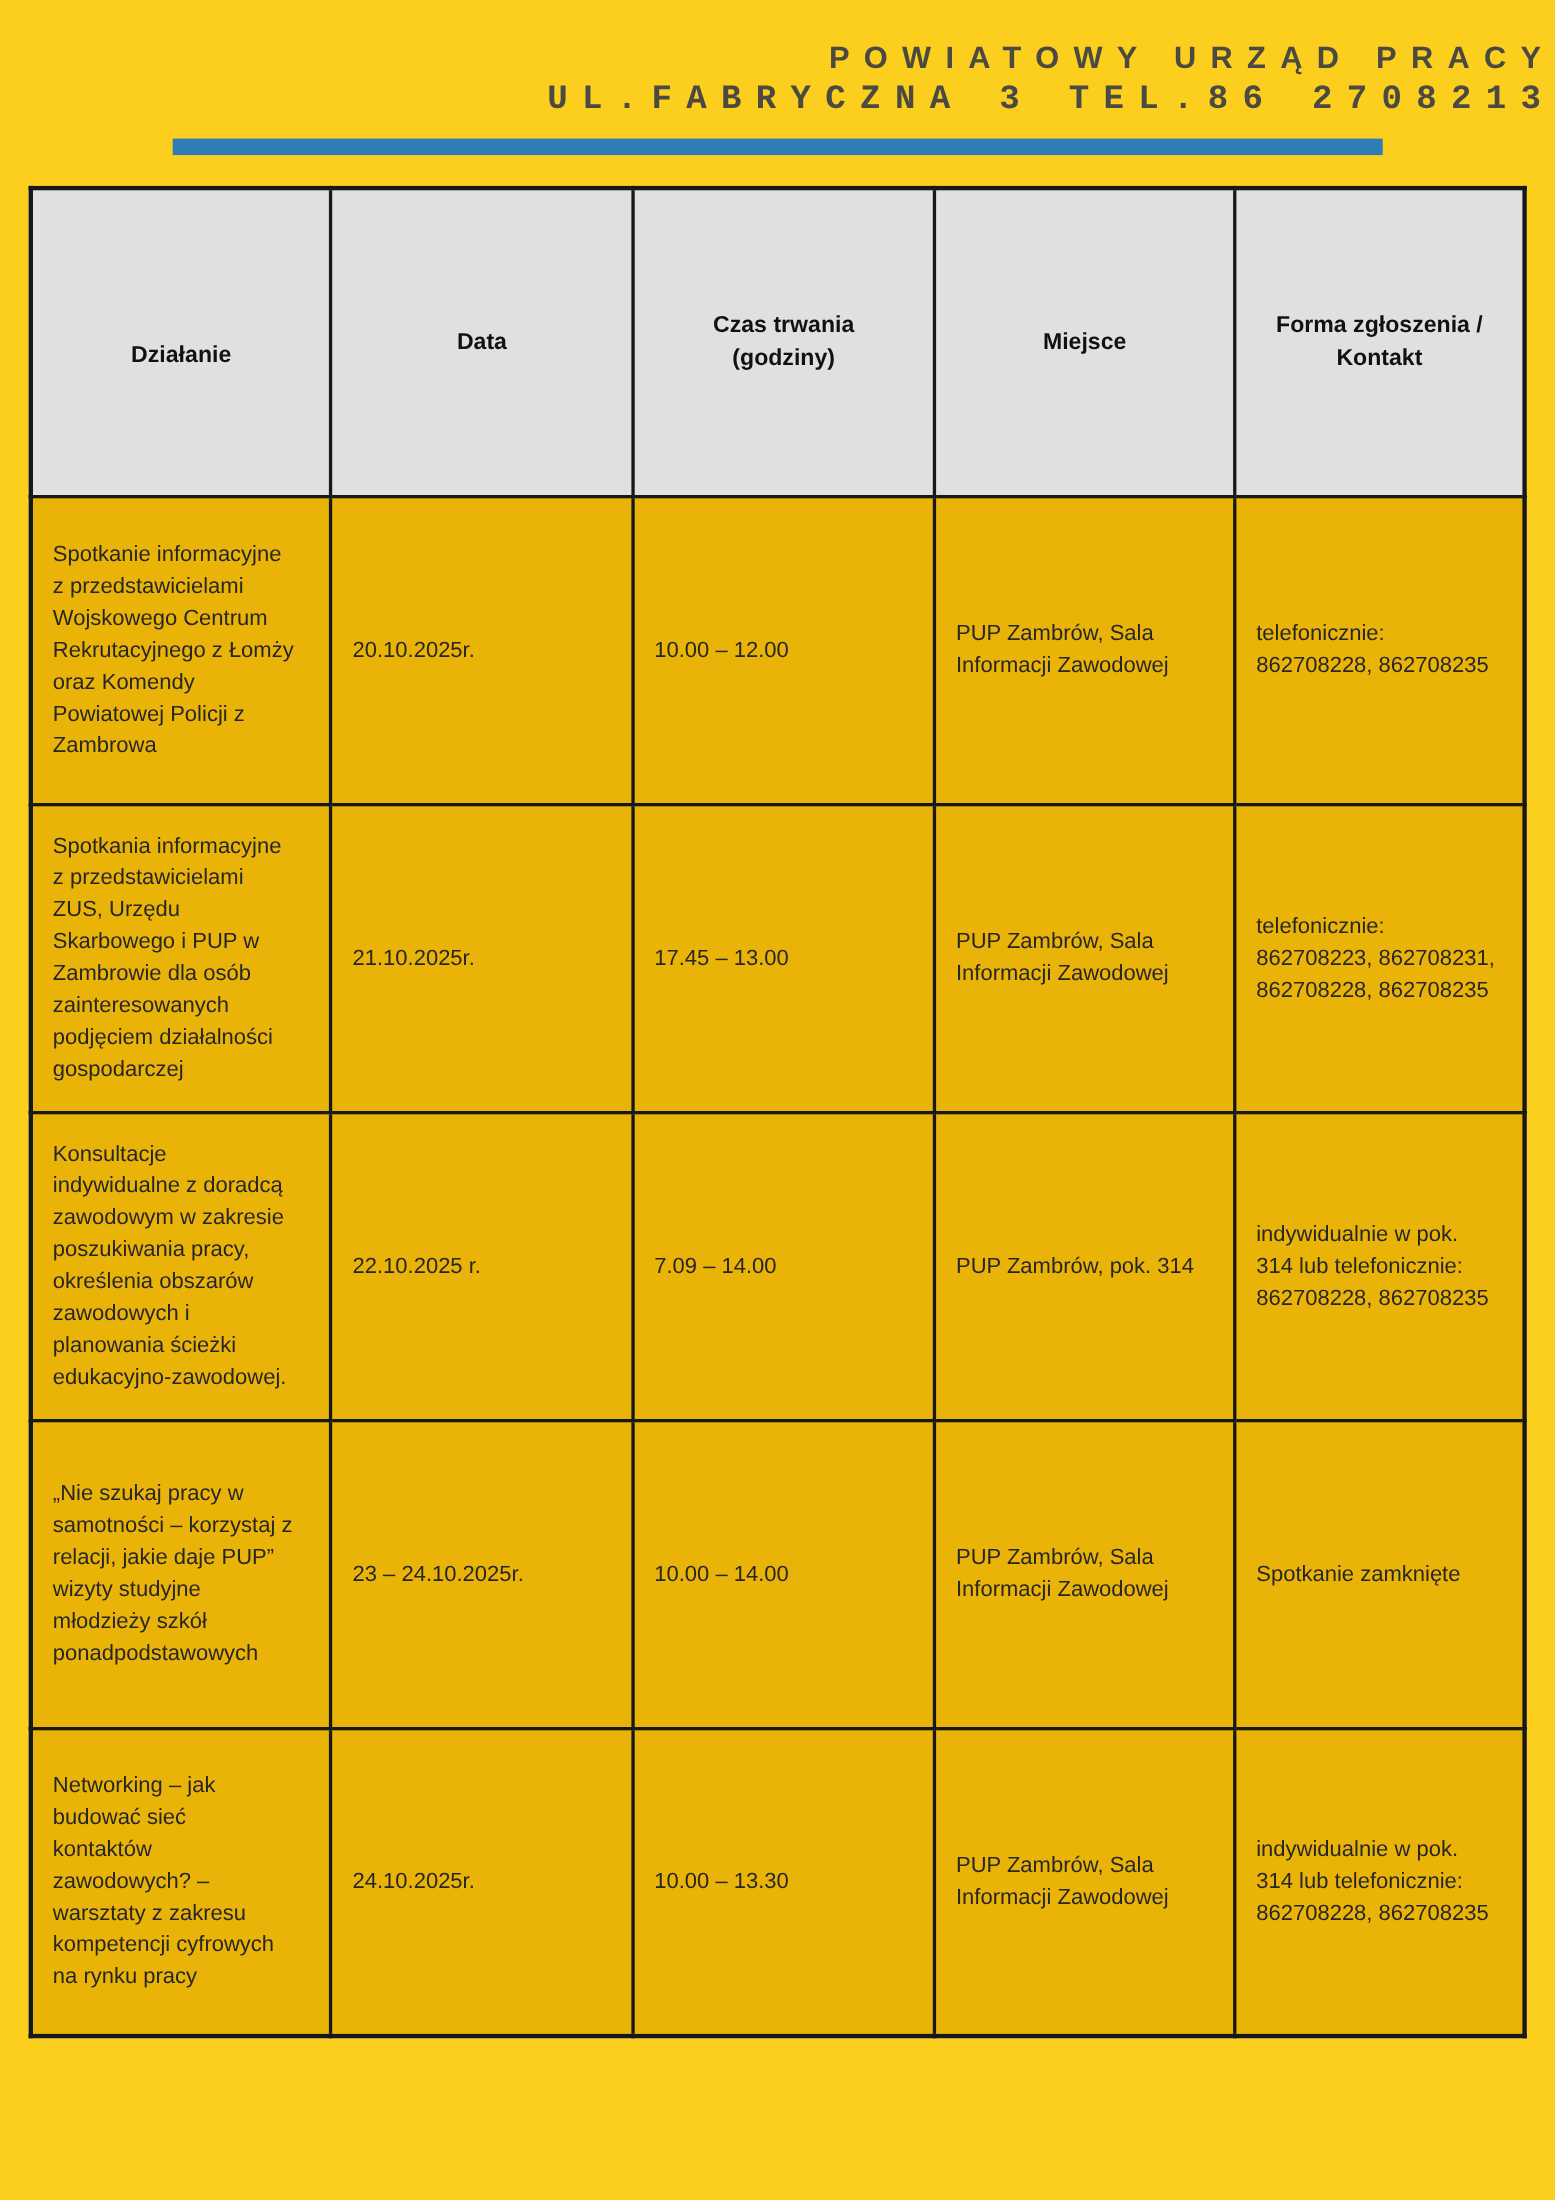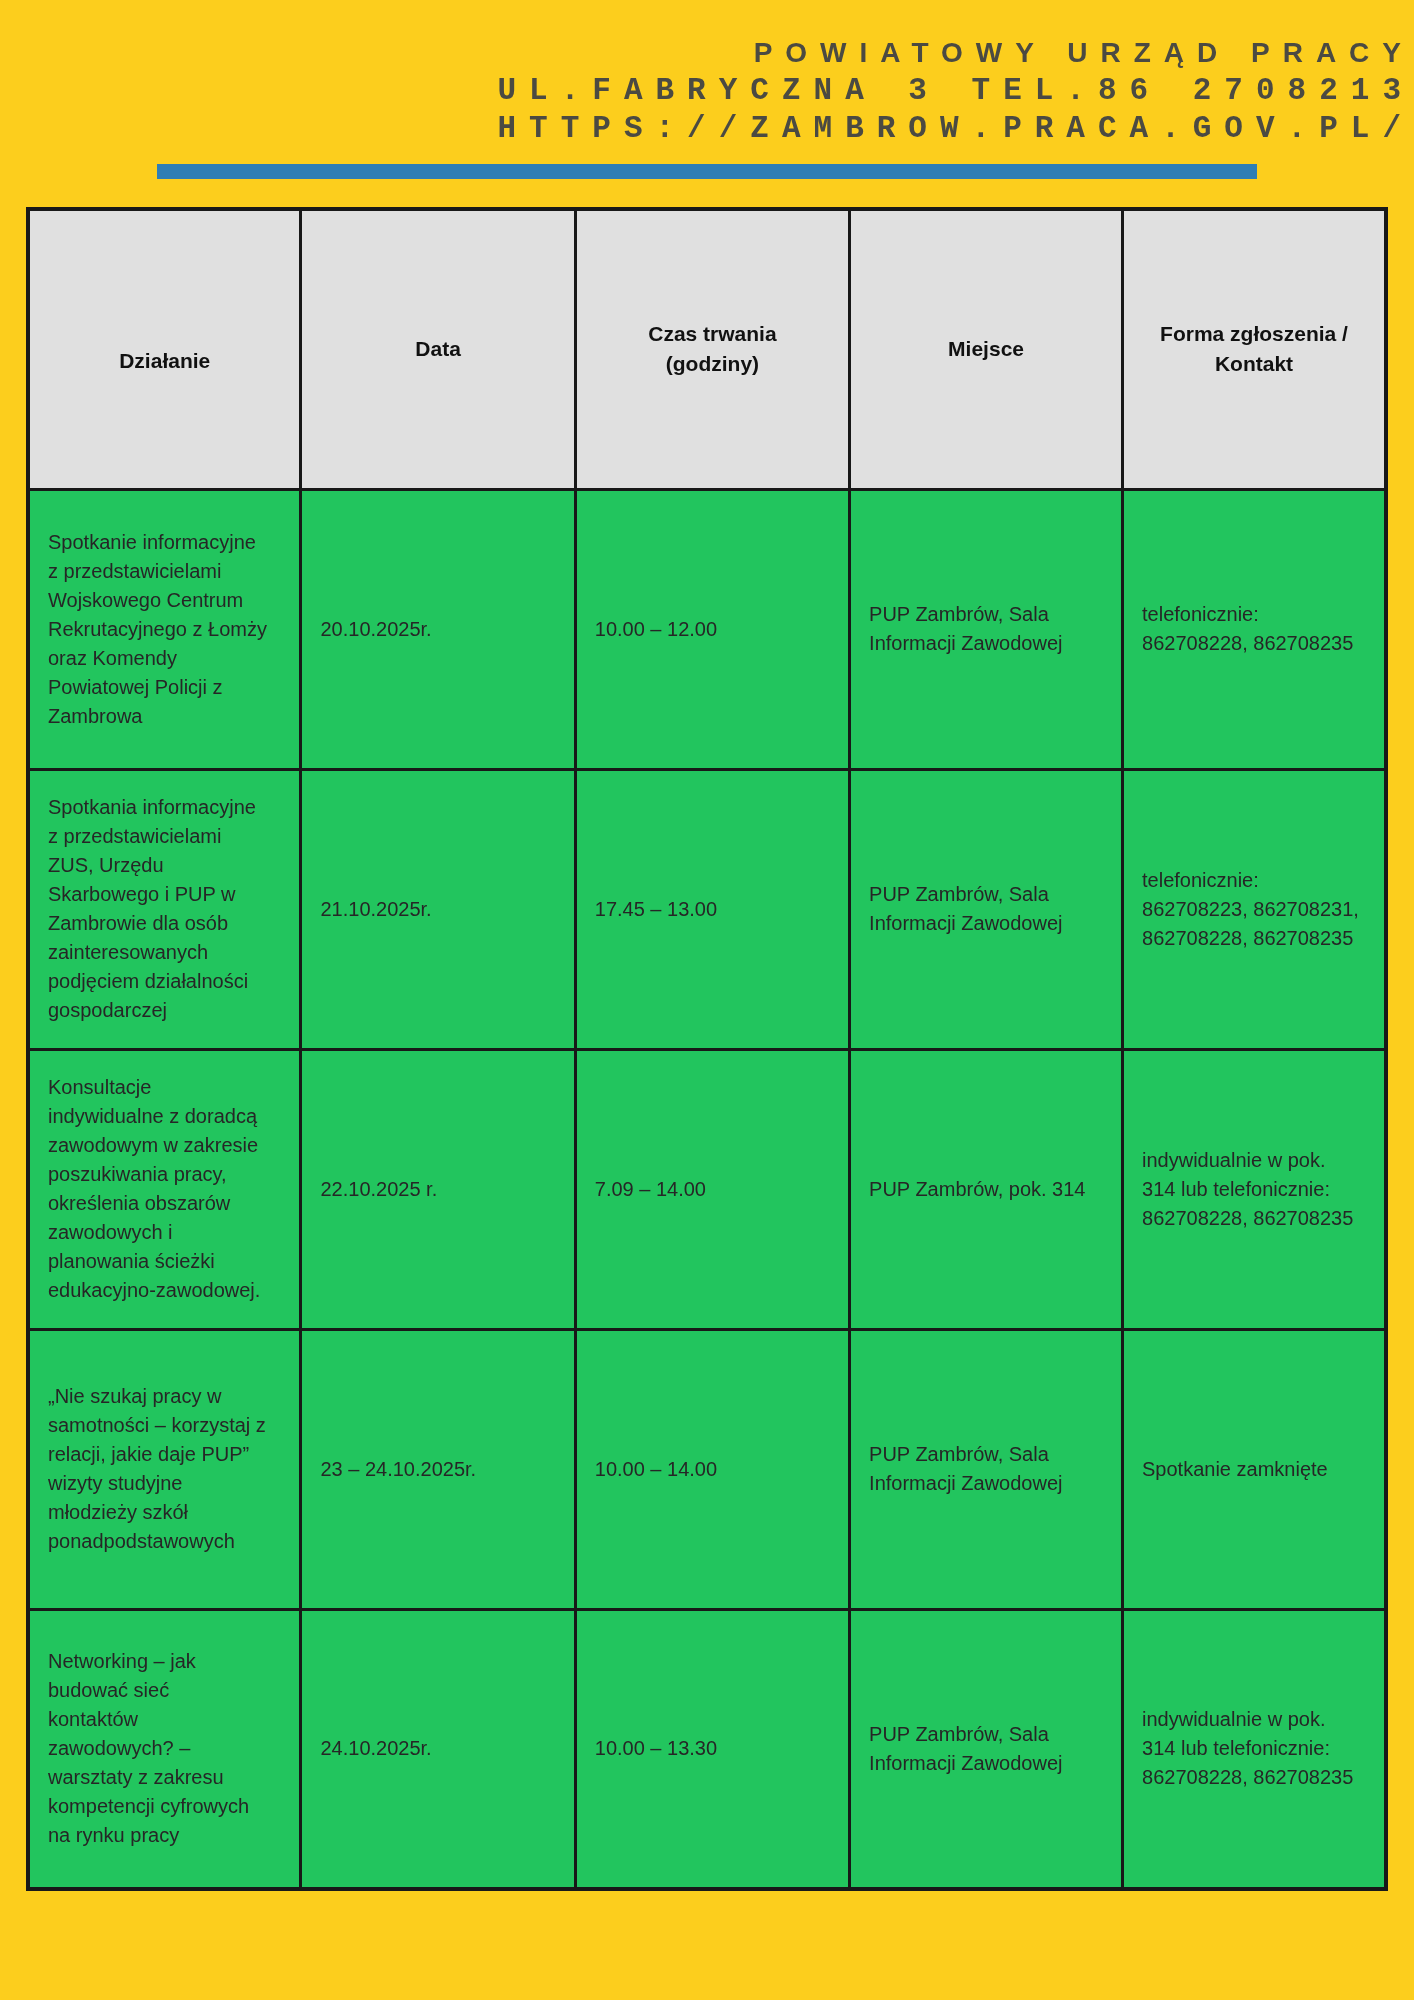--- a/index.html
+++ b/index.html
@@ -67,35 +67,34 @@
     line-height: 30px;
     font-weight: bold;
     text-align: center;
     padding: 8px 14px;
   }
   th .shift-down {
     display: inline-block;
     transform: translateY(12px);
   }
   td {
-    background: #22c55e;
+    background: #eab308;
     color: var(--text);
     font-size: 20px;
     line-height: 29px;
     text-align: left;
     padding: 12px 0 12px 18px;
   }
 </style>
 </head>
 <body>
 
 <header class="letterhead">
   <div class="lh-line">POWIATOWY URZĄD PRACY</div>
   <div class="lh-line small">UL.FABRYCZNA 3 TEL.86 2708213</div>
-  <div class="lh-line small">HTTPS://ZAMBROW.PRACA.GOV.PL/</div>
 </header>
 
 <div class="accent-bar"></div>
 
 <table class="schedule">
   <colgroup>
     <col class="c1">
       <col class="c2">
       <col class="c3">
       <col class="c4">

